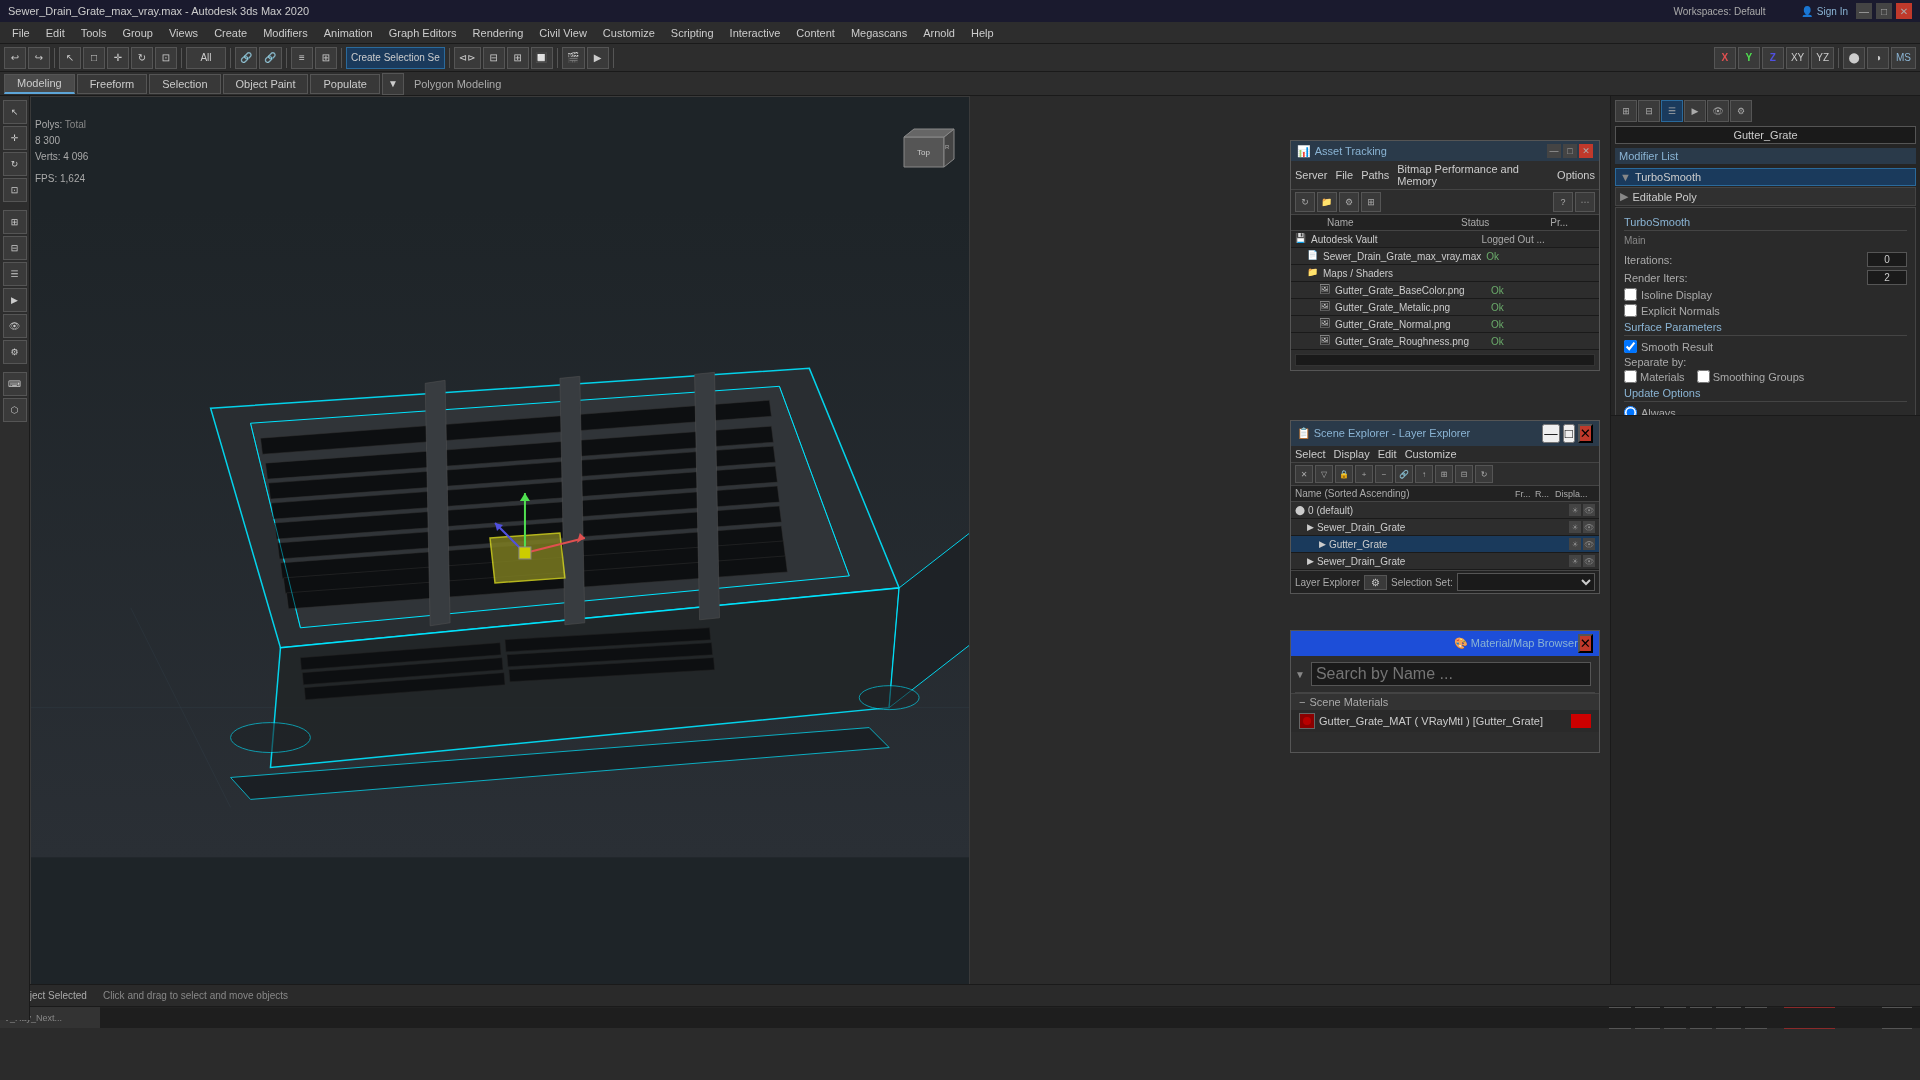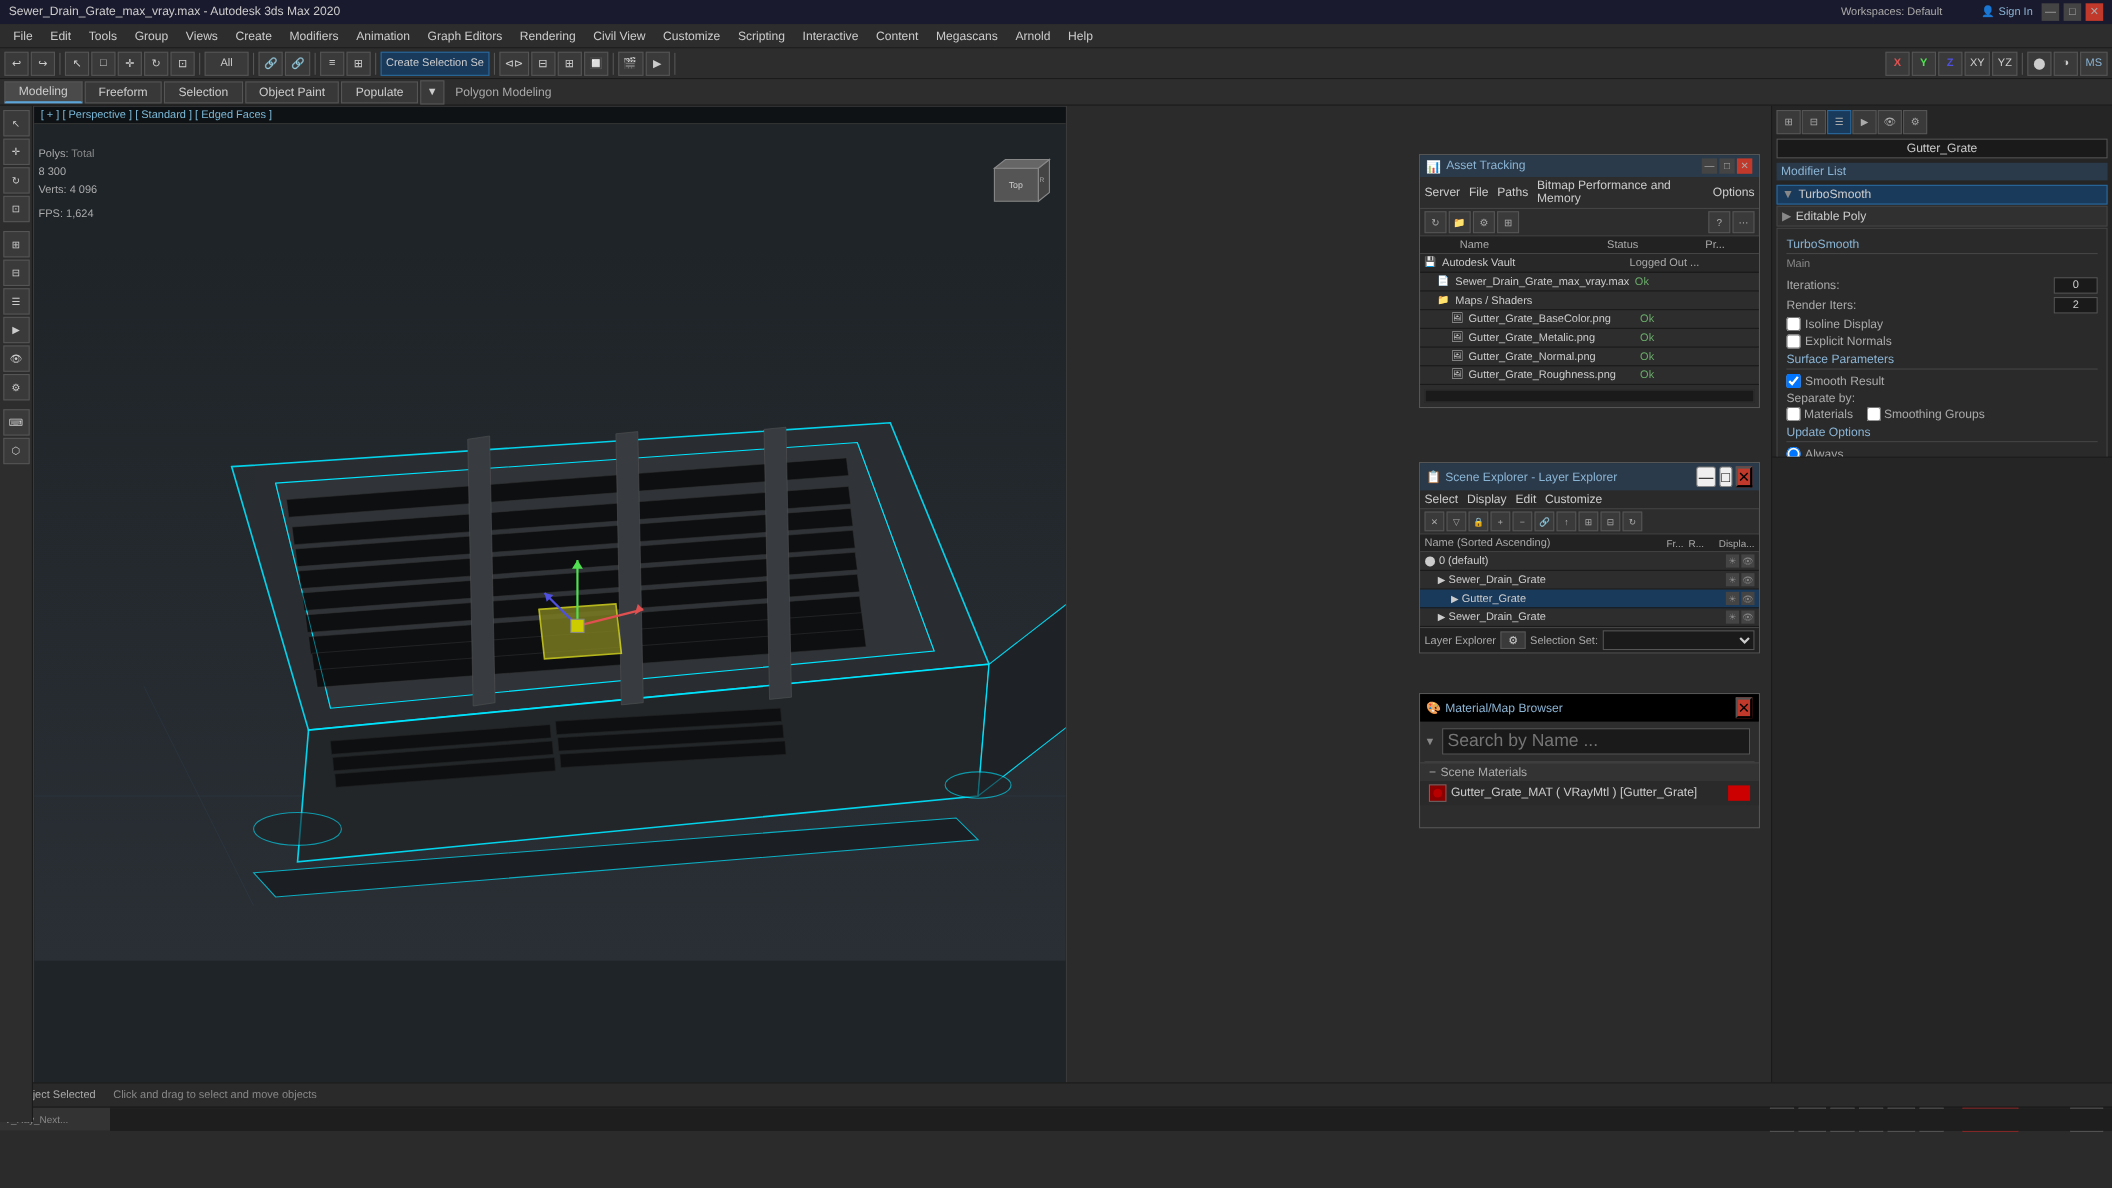--- a/index.html
+++ b/index.html
@@ -480,23 +480,23 @@
     #material-browser {
       position: absolute;
       top: 630px;
       right: 320px;
       width: 310px;
       background: #2d2d2d;
       border: 1px solid #555;
       z-index: 80;
     }
     #material-browser .panel-header {
-      background: #000000;
+      background: #1d4ed8;
       display: flex; align-items: center;
-      justify-content: space-between;
+      justify-content: flex-end;
       padding: 3px 6px; cursor: move;
     }
     #material-browser .panel-header-title {
       color: #8ab4d4; font-size: 11px;
     }
     .mb-search {
       background: #1a1a1a; border: 1px solid #555;
       color: #ccc; font-size: 16px;
       padding: 2px 4px; width: calc(100% - 8px);
       margin: 4px;
@@ -747,23 +747,20 @@
   <button class="side-btn">☰</button>
   <button class="side-btn">▶</button>
   <button class="side-btn">👁</button>
   <button class="side-btn">⚙</button>
   <div style="height:4px;"></div>
   <button class="side-btn">⌨</button>
   <button class="side-btn">⬡</button>
 </div>
 
 <div id="viewport">
-  <div id="viewport-header">
-    <span>[ + ] [ Perspective ] [ Standard ] [ Edged Faces ]</span>
-  </div>
   <div id="viewport-canvas">
 
     <svg id="viewport-svg" viewBox="0 0 940 650" xmlns="http://www.w3.org/2000/svg">
 
       <defs>
         <linearGradient id="bgGrad" x1="0" y1="0" x2="0" y2="1">
           <stop offset="0%" stop-color="#1e2428"></stop>
           <stop offset="100%" stop-color="#2a2f35"></stop>
         </linearGradient>
         <linearGradient id="faceGrad" x1="0" y1="0" x2="1" y2="1">
@@ -1029,21 +1026,21 @@
     <button class="se-toolbar-btn">🔗</button>
     <button class="se-toolbar-btn">↑</button>
     <button class="se-toolbar-btn">⊞</button>
     <button class="se-toolbar-btn">⊟</button>
     <button class="se-toolbar-btn">↻</button>
   </div>
   <div class="se-col-header">
     <div class="se-col-name">Name (Sorted Ascending)</div>
     <div style="width:20px;font-size:9px;">Fr...</div>
     <div style="width:20px;font-size:9px;">R...</div>
-    <div style="width:40px;font-size:9px;text-align:right;">Displa...</div>
+    <div style="width:40px;font-size:9px;">Displa...</div>
   </div>
 
   <div class="se-row">
     <span class="se-row-icon">⬤</span>
     <span class="se-row-label">0 (default)</span>
     <div class="se-row-icons">
       <button class="se-icon-sm">☀</button>
       <button class="se-icon-sm">👁</button>
     </div>
   </div>

